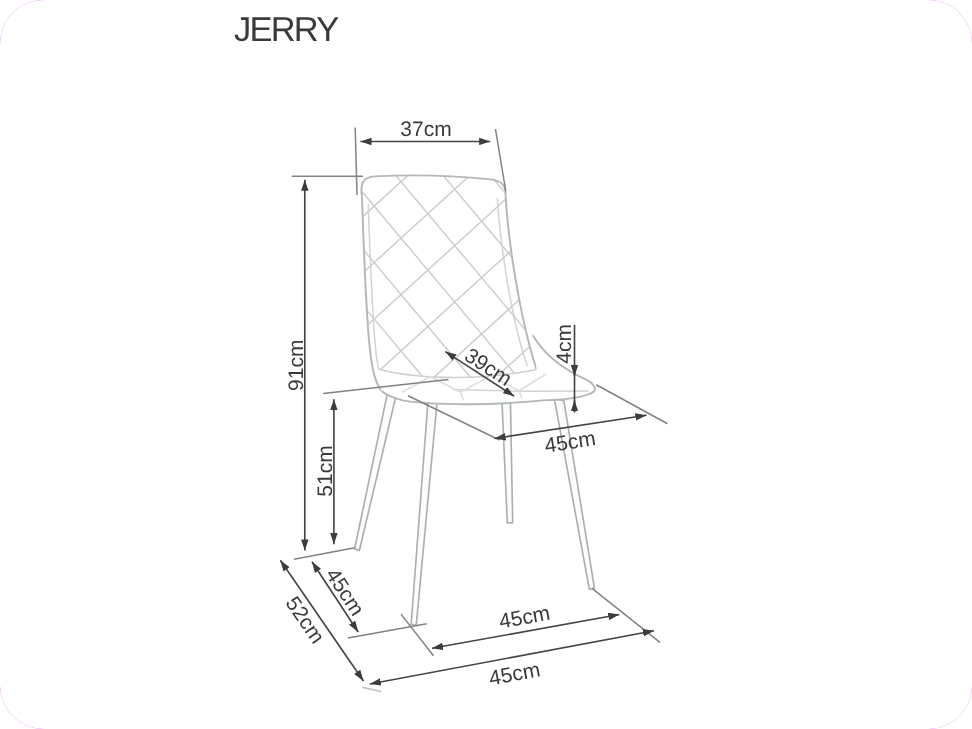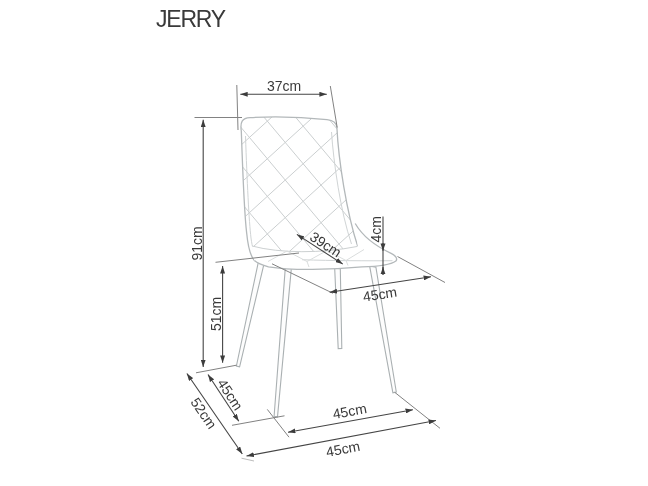--- a/index.html
+++ b/index.html
@@ -1,17 +1,17 @@
 <!DOCTYPE html>
 <html><head>
 <meta charset="utf-8">
 <style>
   html,body{margin:0;padding:0;background:#ffffff;}
   #page{position:relative;width:648px;height:486px;background:#d946ef;overflow:hidden;opacity:0.999;
-        font-family:"Liberation Sans", sans-serif;}
+        font-family:"Liberation Sans", sans-serif;border-radius:29px;}
   svg{position:absolute;left:0;top:0;}
   text{font-family:"Liberation Sans", sans-serif;fill:#3a3a3a;}
 </style>
 </head>
 <body>
 <div id="page">
 <svg width="648" height="486" viewBox="0 0 648 486">
   <defs>
     <marker id="ah" viewBox="0 0 8 5.2" refX="7.4" refY="2.6" markerWidth="8" markerHeight="5.2" markerUnits="userSpaceOnUse" orient="auto-start-reverse">
       <path d="M0,0.1 L7.4,2.6 L0,5.1 Z" fill="#3c3c3c"></path>

